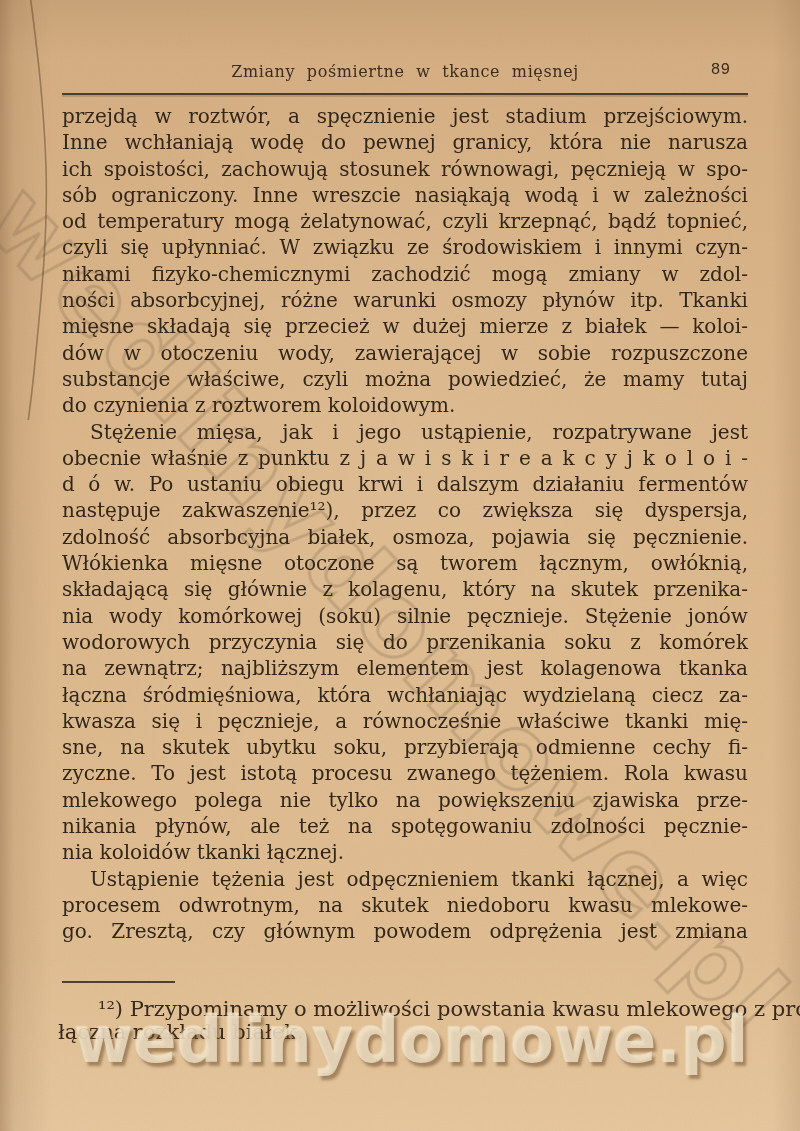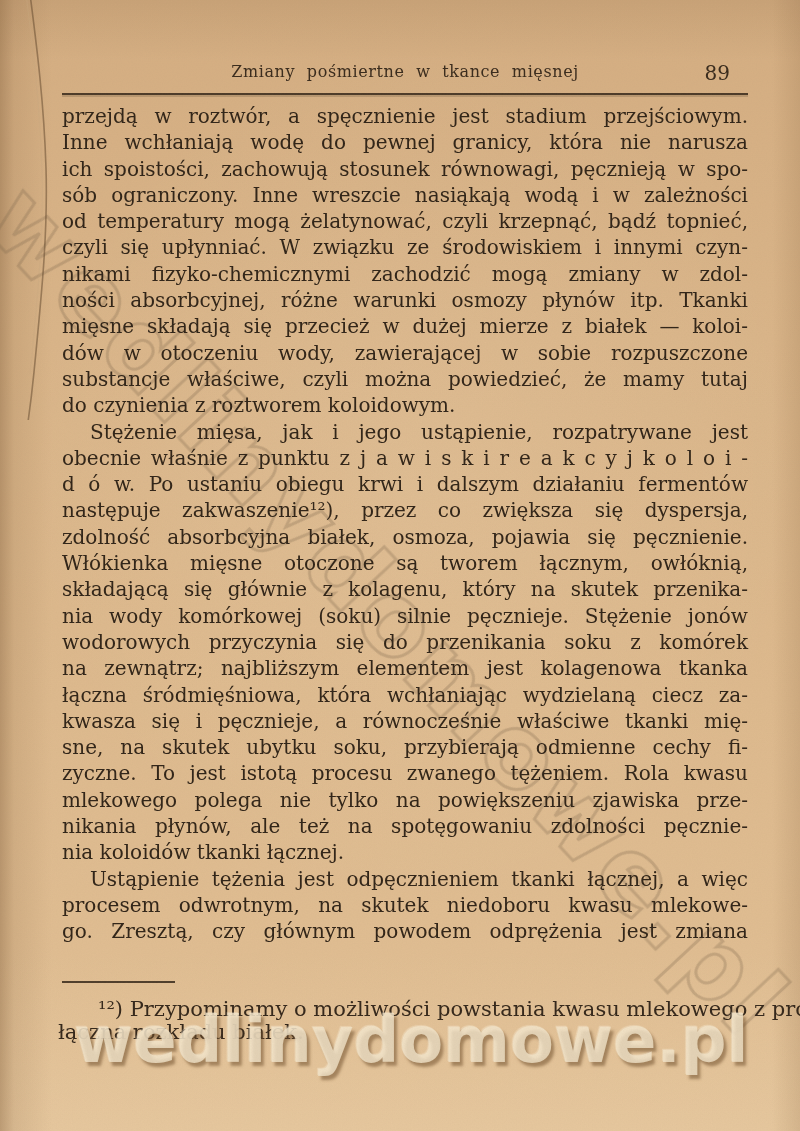--- a/index.html
+++ b/index.html
@@ -31,21 +31,21 @@
 
   
   .header { position: absolute; left: 62px; top: 62px; width: 686px; height: 26px; }
   .header-title {
     position: absolute; left: 0; right: 0; text-align: center;
     font-size: 16px; letter-spacing: 0.6px; word-spacing: 6px;
     color: #382a1c;
   }
   .header-pagenum {
     position: absolute; right: 18px; top: -1px;
-    font-size: 20px; color: #382a1c;
+    font-size: 16px; color: #382a1c; font-family: Liberation Mono, monospace;
   }
   .header-rule {
     position: absolute; left: 62px; top: 93px; width: 686px; height: 2px;
     background: rgba(52,38,24,0.85);
     box-shadow: 0 2px 0 rgba(52,38,24,0.18);
   }
 
   
   .body-text {
     position: absolute; left: 62px; top: 103px; width: 686px;

